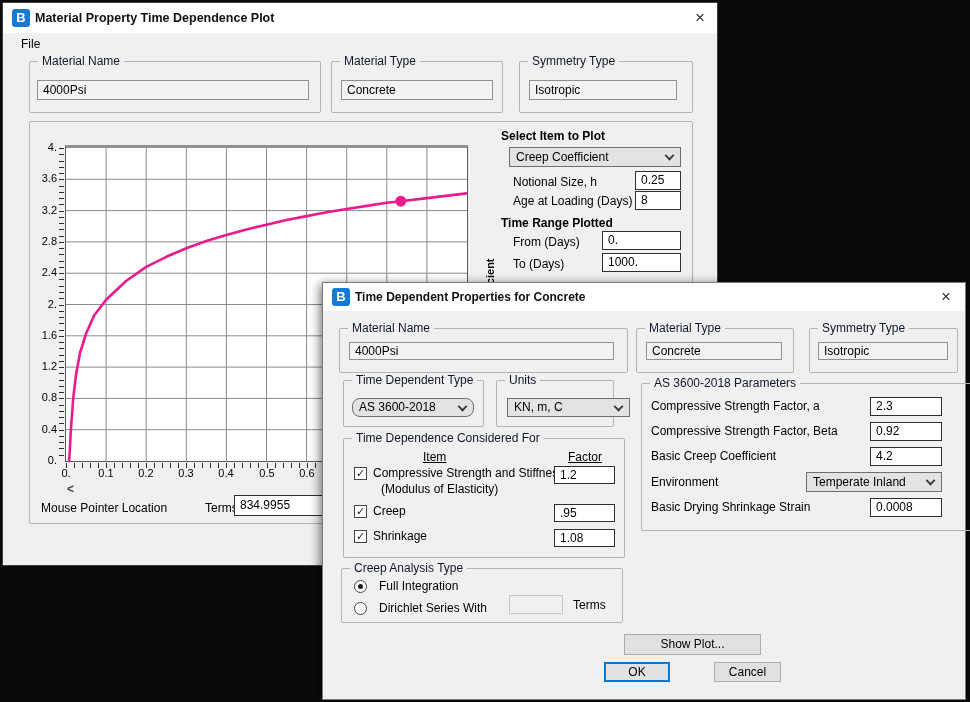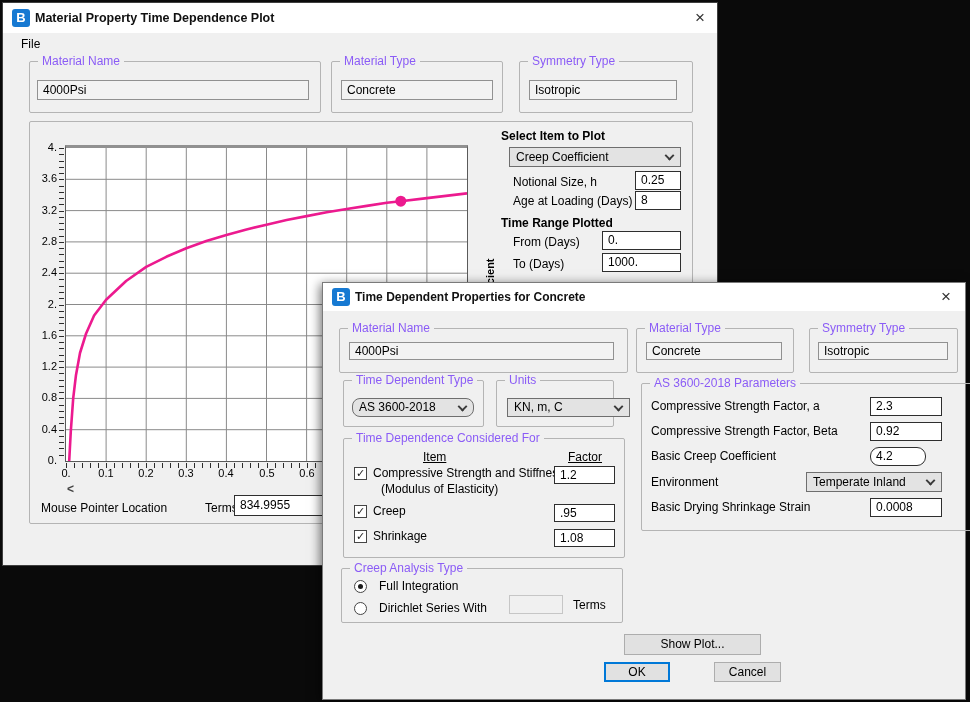--- a/index.html
+++ b/index.html
@@ -13,21 +13,21 @@
   .dlg{position:absolute;background:#f0f0f0;border:1px solid #3f3f3f;box-sizing:border-box;}
   .titlebar{position:absolute;left:0;right:0;top:0;background:#ffffff;}
   .titletext{position:absolute;left:32px;top:0;font-weight:600;color:#111;white-space:nowrap;}
   .appicon{position:absolute;left:9px;width:18px;height:18px;background:#1679D2;border-radius:3px;
            color:#fff;font-weight:bold;font-size:13px;line-height:18px;text-align:center;}
   .close{position:absolute;width:22px;height:22px;text-align:center;color:#333;font-size:17px;cursor:default;}
   .menubar{position:absolute;left:0;right:0;height:22px;background:#f0f0f0;}
   .menuitem{position:absolute;left:14px;top:0;line-height:22px;padding:0 4px;}
   .group{position:absolute;border:1px solid #b4b4b4;border-radius:2px;box-sizing:border-box;}
   .caption{position:absolute;top:-8px;left:8px;background:#f0f0f0;padding:0 4px;line-height:14px;
-           color:#8b5cf6;white-space:nowrap;}
+           color:#0f172a;white-space:nowrap;}
   .lbl{position:absolute;white-space:nowrap;}
   .boldlbl{position:absolute;white-space:nowrap;font-weight:bold;}
   .hdr{position:absolute;white-space:nowrap;text-decoration:underline;}
   .field,.fieldro,.fielddis{position:absolute;box-sizing:border-box;padding-left:5px;overflow:hidden;
     white-space:nowrap;background:#fff;border:1px solid #2e2e2e;}
   .fieldro{background:#f3f3f3;border:1px solid #919191;}
   .fielddis{background:#f0f0f0;border:1px solid #c6c6c6;}
   .combo{position:absolute;box-sizing:border-box;background:#e3e3e3;border:1px solid #6e6e6e;
     padding-left:6px;overflow:hidden;white-space:nowrap;}
   .chev{position:absolute;right:7px;top:50%;width:7px;height:7px;box-sizing:border-box;
@@ -210,21 +210,21 @@
   <div class="group" style="left:318px;top:100px;width:352px;height:148px;">
     <span class="caption">AS 3600-2018 Parameters</span>
   </div>
   <div class="lbl" style="left:328px;top:114px;line-height:19px;">Compressive Strength Factor, a</div>
   <div class="field" style="left:547px;top:114px;width:72px;height:19px;line-height:17px;">2.3</div>
 
   <div class="lbl" style="left:328px;top:139px;line-height:19px;">Compressive Strength Factor, Beta</div>
   <div class="field" style="left:547px;top:139px;width:72px;height:19px;line-height:17px;">0.92</div>
 
   <div class="lbl" style="left:328px;top:164px;line-height:19px;">Basic Creep Coefficient</div>
-  <div class="field" style="left:547px;top:164px;width:56px;height:19px;line-height:17px;border-radius:9px;">4.2</div>
+  <div class="field" style="left:547px;top:164px;width:72px;height:19px;line-height:17px;">4.2</div>
 
   <div class="lbl" style="left:328px;top:189px;line-height:20px;">Environment</div>
   <div class="combo" style="left:483px;top:189px;width:136px;height:20px;line-height:18px;">
     <span>Temperate Inland</span>
     <span class="chev"></span>
   </div>
 
   <div class="lbl" style="left:328px;top:215px;line-height:19px;">Basic Drying Shrinkage Strain</div>
   <div class="field" style="left:547px;top:215px;width:72px;height:19px;line-height:17px;">0.0008</div>
 

